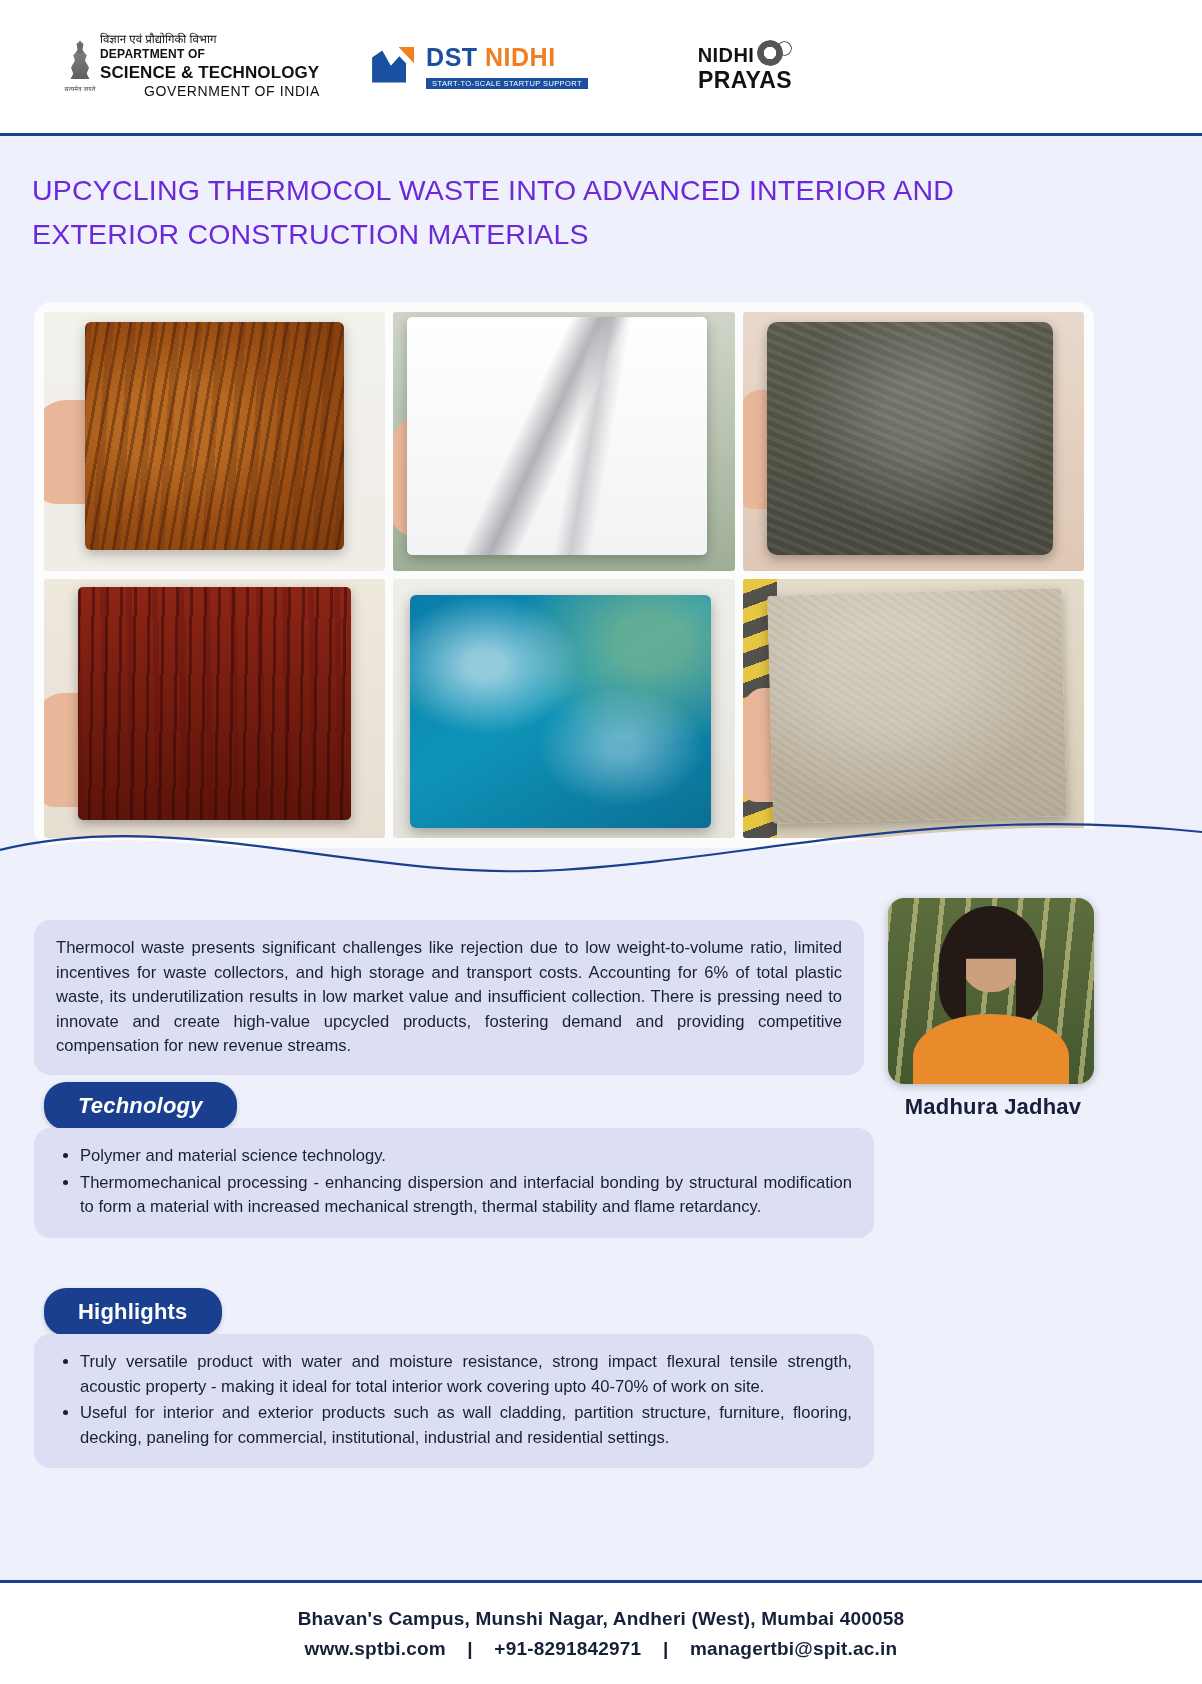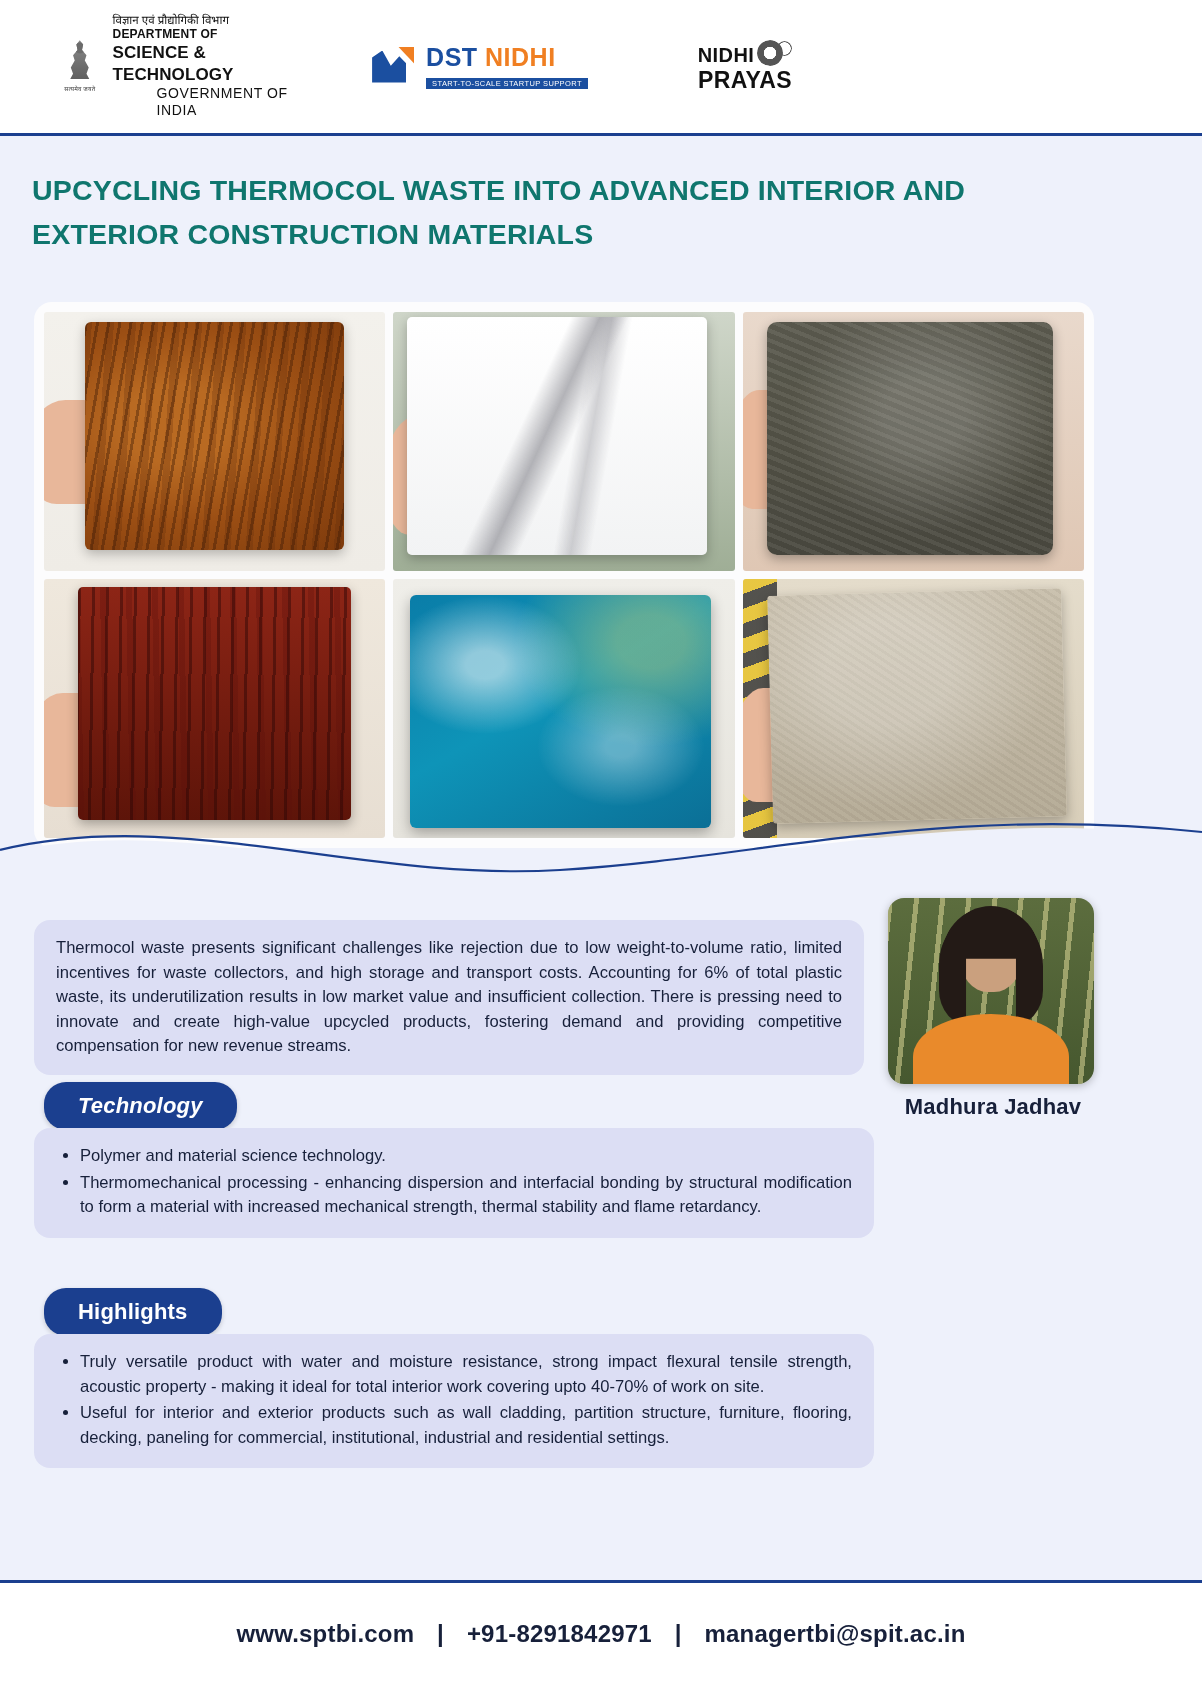--- a/index.html
+++ b/index.html
@@ -21,21 +21,21 @@
     width: 1202px; height: 136px;
     background: #ffffff;
     border-bottom: 3px solid #1b3f8f;
     display: flex;
     align-items: center;
   }
   .logo-slot {
     display: flex; align-items: center; justify-content: center;
     height: 100%;
   }
-  .logo-dst { width: 330px; padding-left: 60px; justify-content: flex-start; gap: 13px; }
+  .logo-dst { width: 330px; padding-left: 60px; justify-content: flex-start; gap: 0; }
   .emblem {
     width: 40px; height: 74px;
     display: flex; flex-direction: column; align-items: center; justify-content: center;
     color: #333; font-size: 9px; line-height: 1.1; text-align: center;
   }
   .emblem .cap {
     width: 28px; height: 44px;
     background:
       radial-gradient(circle at 50% 18%, #6b6b6b 0 5px, transparent 6px),
       linear-gradient(#8a8a8a, #5a5a5a);
@@ -92,22 +92,22 @@
     font-size: 40px; font-weight: bold; letter-spacing: 1px;
   }
   .sptbi .sp {
     border: 4px solid #1b4fa0; border-radius: 10px;
     padding: 0 6px 2px 6px; font-size: 34px; line-height: 1.05; margin-right: 2px;
   }
 
   
   .title {
     position: absolute; left: 32px; top: 168px; width: 1060px;
-    color: #0f766e;
-    font-size: 28.5px; font-weight: bold; line-height: 1.55;
+    color: #6d28d9;
+    font-size: 28.5px; font-weight: normal; line-height: 1.55;
     letter-spacing: .2px;
   }
 
   
   .gallery {
     position: absolute; left: 34px; top: 302px;
     width: 1060px; height: 546px;
     background: #fcfcfd;
     border-radius: 18px;
     padding: 10px;
@@ -282,21 +282,21 @@
   
   .footer {
     position: absolute; left: 0; bottom: 0; width: 1202px; height: 104px;
     background: #ffffff;
     border-top: 3px solid #1b3f8f;
     color: #17203a;
     display: flex; flex-direction: column; align-items: center; justify-content: center;
     gap: 8px;
   }
   .footer .line1 { font-size: 19px; font-weight: bold; letter-spacing: .2px; }
-  .footer .line2 { font-size: 24px; font-weight: bold; letter-spacing: .2px; }
+  .footer .line2 { font-size: 19px; font-weight: bold; letter-spacing: .2px; }
   .footer .sep { padding: 0 16px; color: #17203a; }
 </style>
 </head>
 <body>
 
 <div class="page">
 
   <div class="header">
 
     <div class="logo-slot logo-dst">
@@ -391,20 +391,21 @@
 
   <div class="person-photo">
     <div class="bamboo"></div>
     <div class="head"></div>
     <div class="hair"></div>
     <div class="body"></div>
   </div>
   <div class="person-name">Madhura Jadhav</div>
 
   <div class="footer">
+    <div class="line1">Bhavan's Campus, Munshi Nagar, Andheri (West), Mumbai 400058</div>
     <div class="line2">
       <span>www.sptbi.com</span>
       <span class="sep">|</span>
       <span>+91-8291842971</span>
       <span class="sep">|</span>
       <span>managertbi@spit.ac.in</span>
     </div>
   </div>
 
 </div>

